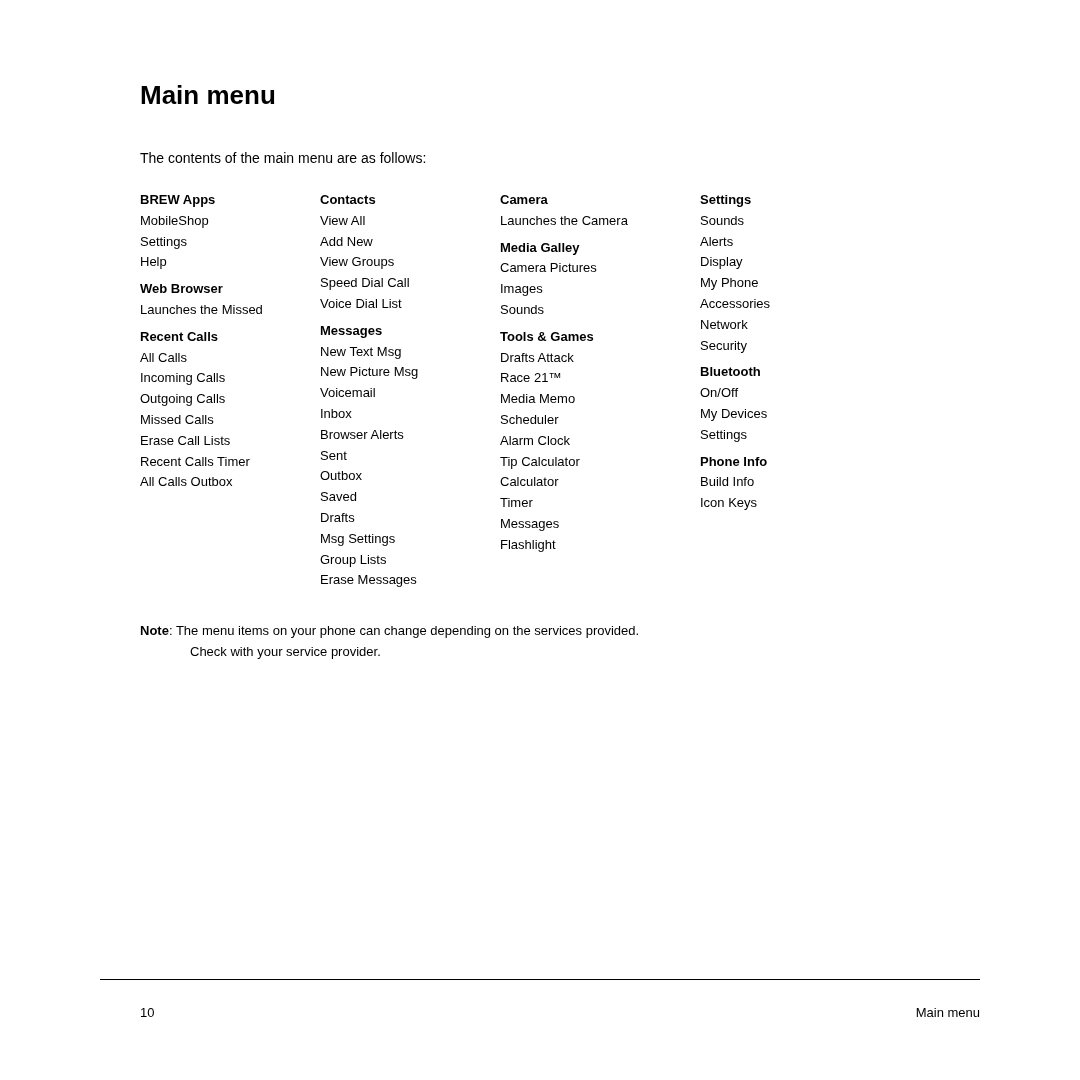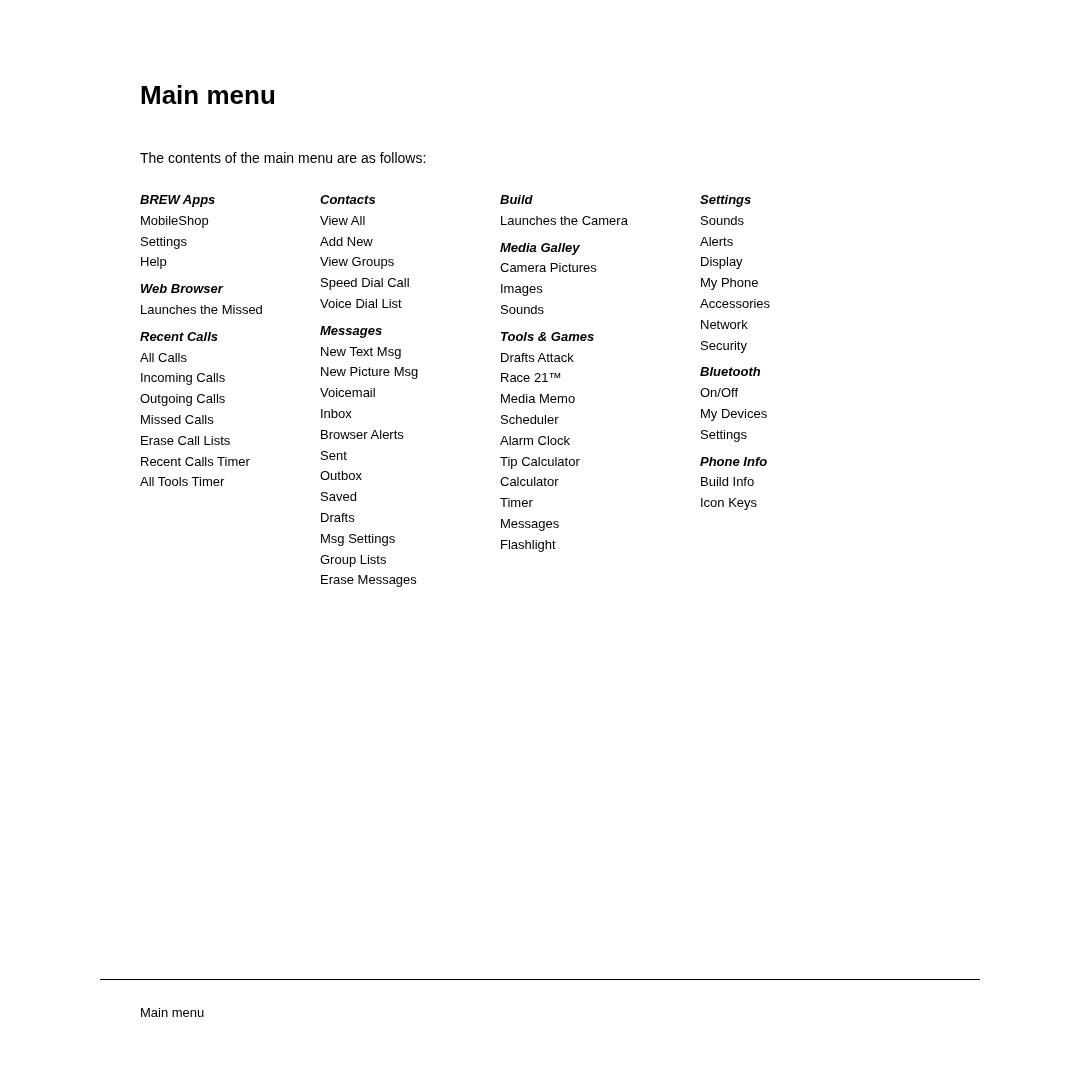--- a/index.html
+++ b/index.html
@@ -45,21 +45,20 @@
 
     .menu-item {
       font-size: 13px;
       line-height: 1.6;
       font-family: Arial, sans-serif;
     }
 
     .menu-item.bold {
       font-weight: bold;
       margin-top: 6px;
-      font-style: italic;
     }
 
     .menu-item:first-child {
       margin-top: 0;
     }
 
     .note-section {
       margin-top: 10px;
       font-family: Arial, sans-serif;
       font-size: 13px;
@@ -120,21 +119,21 @@
         <div class="menu-item">Help</div>
         <div class="menu-item bold">Web Browser</div>
         <div class="menu-item">Launches the Missed</div>
         <div class="menu-item bold">Recent Calls</div>
         <div class="menu-item">All Calls</div>
         <div class="menu-item">Incoming Calls</div>
         <div class="menu-item">Outgoing Calls</div>
         <div class="menu-item">Missed Calls</div>
         <div class="menu-item">Erase Call Lists</div>
         <div class="menu-item">Recent Calls Timer</div>
-        <div class="menu-item">All Tools Timer</div>
+        <div class="menu-item">All Calls Outbox</div>
       </div>
       <div class="menu-column">
         <div class="menu-item bold">Contacts</div>
         <div class="menu-item">View All</div>
         <div class="menu-item">Add New</div>
         <div class="menu-item">View Groups</div>
         <div class="menu-item">Speed Dial Call</div>
         <div class="menu-item">Voice Dial List</div>
         <div class="menu-item bold">Messages</div>
         <div class="menu-item">New Text Msg</div>
@@ -144,21 +143,21 @@
         <div class="menu-item">Browser Alerts</div>
         <div class="menu-item">Sent</div>
         <div class="menu-item">Outbox</div>
         <div class="menu-item">Saved</div>
         <div class="menu-item">Drafts</div>
         <div class="menu-item">Msg Settings</div>
         <div class="menu-item">Group Lists</div>
         <div class="menu-item">Erase Messages</div>
       </div>
       <div class="menu-column">
-        <div class="menu-item bold">Build</div>
+        <div class="menu-item bold">Camera</div>
         <div class="menu-item">Launches the Camera</div>
         <div class="menu-item bold">Media Galley</div>
         <div class="menu-item">Camera Pictures</div>
         <div class="menu-item">Images</div>
         <div class="menu-item">Sounds</div>
         <div class="menu-item bold">Tools &amp; Games</div>
         <div class="menu-item">Drafts Attack</div>
         <div class="menu-item">Race 21™</div>
         <div class="menu-item">Media Memo</div>
         <div class="menu-item">Scheduler</div>
@@ -181,20 +180,26 @@
         <div class="menu-item bold">Bluetooth</div>
         <div class="menu-item">On/Off</div>
         <div class="menu-item">My Devices</div>
         <div class="menu-item">Settings</div>
         <div class="menu-item bold">Phone Info</div>
         <div class="menu-item">Build Info</div>
         <div class="menu-item">Icon Keys</div>
       </div>
     </div>
 
+  <div class="note-section">
+    <span class="note-label">Note</span><span>: The menu items on your phone can change depending on the services provided.</span>
+    <br>
+    <span class="note-indent">Check with your service provider.</span>
+  </div>
 
 </div>
 
 <div class="footer-line"></div>
 
 <div class="page-footer">
+  <span class="footer-left">10</span>
   <span class="footer-right">Main menu</span>
 </div>
 
 </body></html>

